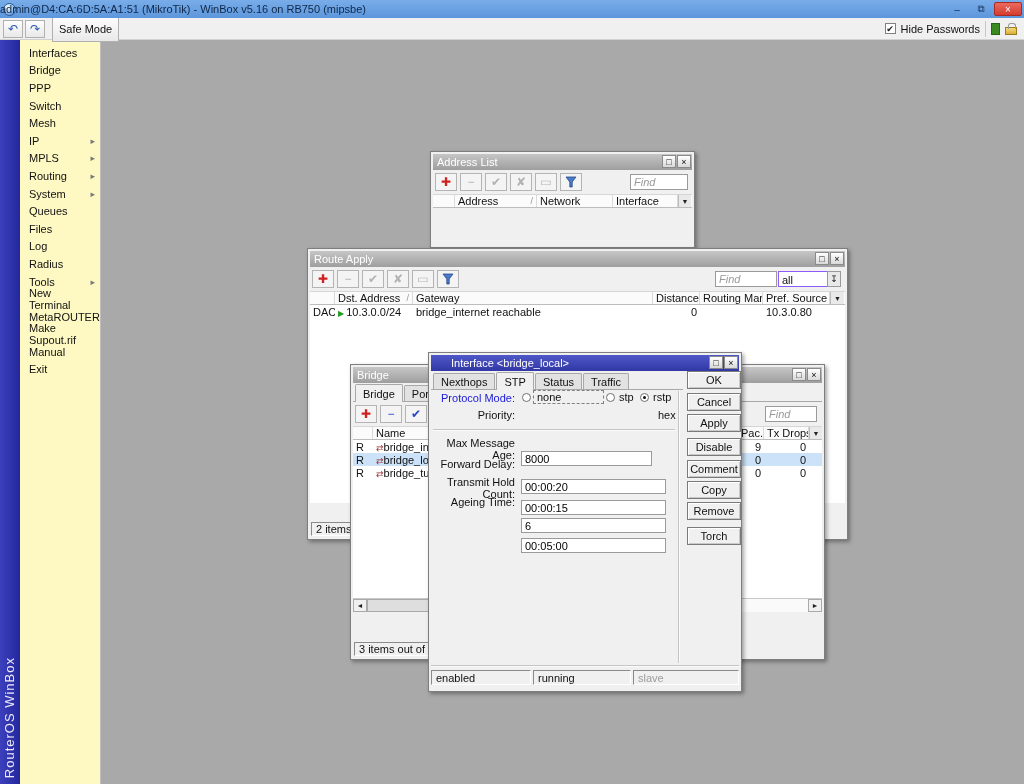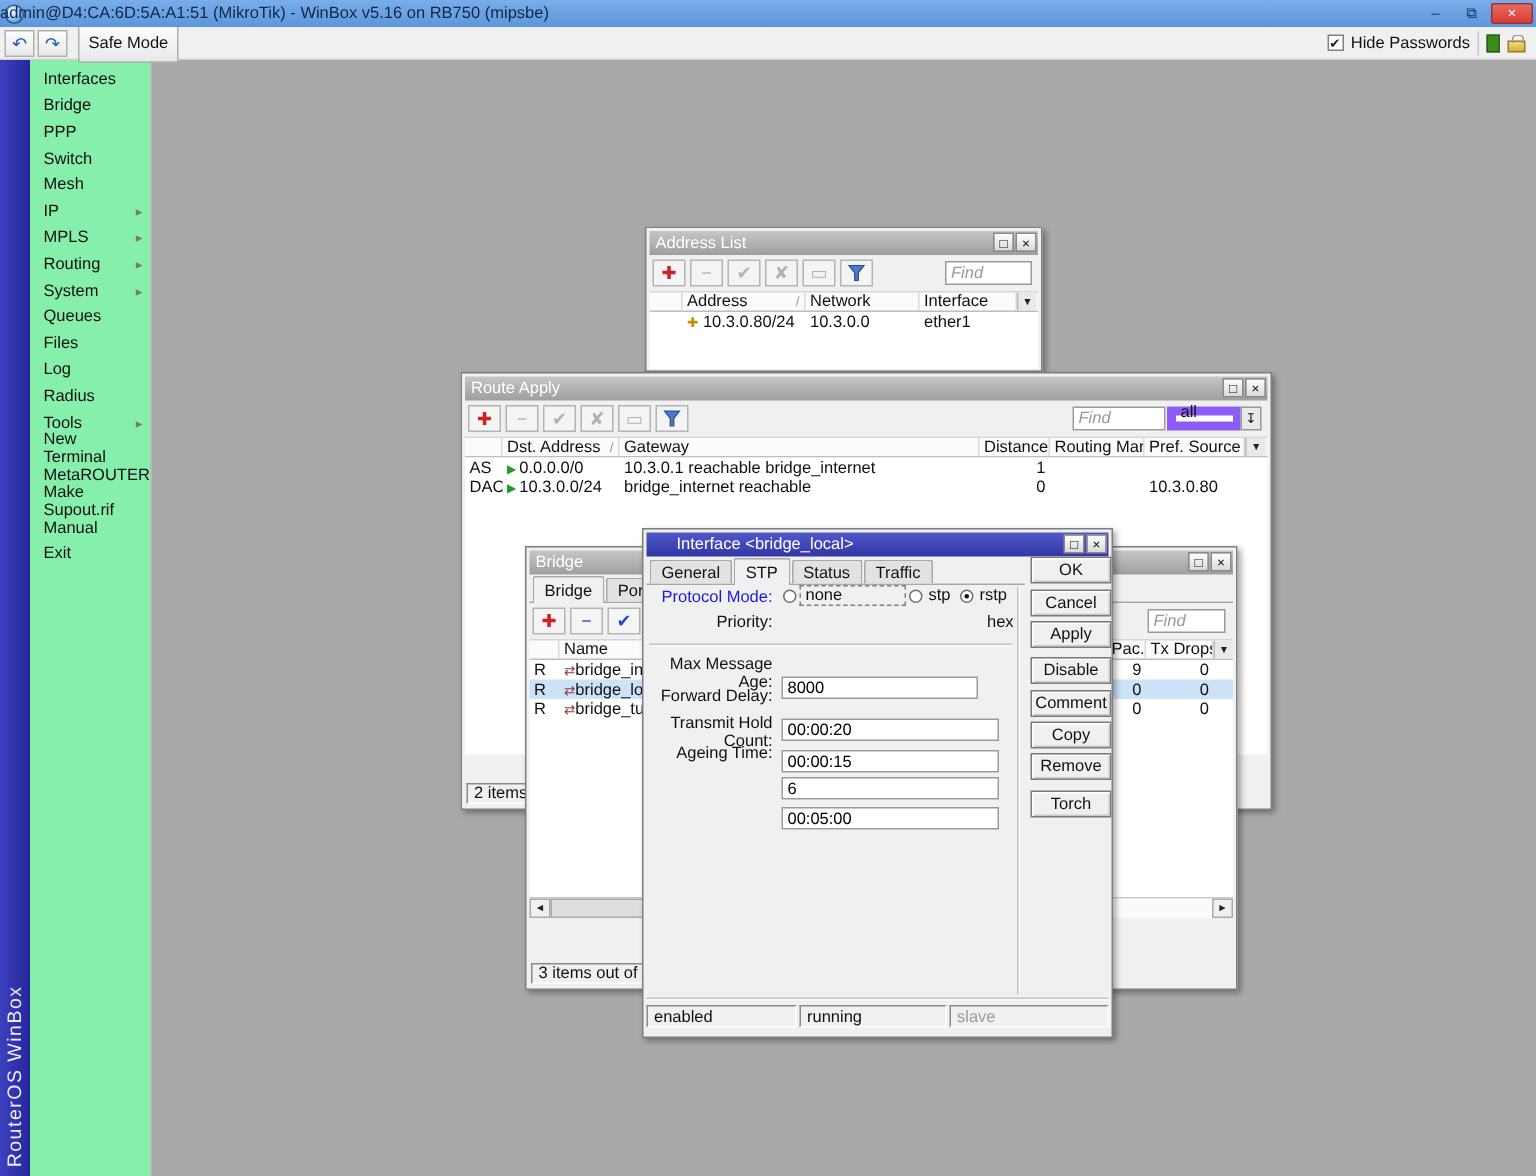--- a/index.html
+++ b/index.html
@@ -28,21 +28,21 @@
   .greenind { width:9px; height:12px; background:#3b8a1f; border:1px solid #286413; }
   .lockbody { width:12px; height:8px; background:linear-gradient(#f4da7a,#d8ae3a); border:1px solid #9a7b22; position:relative; margin-top:5px; }
   .lockbody::before { content:''; position:absolute; left:2px; top:-5px; width:6px; height:5px;
     border:1.5px solid #9a9a9a; border-bottom:none; border-radius:3px 3px 0 0; }
 
   
   .stripe { position:absolute; left:0; top:40px; width:20px; height:744px;
     background:linear-gradient(90deg,#3c40bd,#24279b); z-index:40; }
   .stripe-text { position:absolute; bottom:6px; left:2px; color:#eceaf8; font-size:13px;
     writing-mode:vertical-rl; transform:rotate(180deg); letter-spacing:1px; white-space:nowrap; }
-  .sidebar { position:absolute; left:20px; top:40px; width:81px; height:744px; background:#86efac;
+  .sidebar { position:absolute; left:20px; top:40px; width:81px; height:744px; background:#fef9c3;
     border-right:1px solid #bdbdbd; z-index:40; padding-top:4px; }
   .side-item { height:17.6px; display:flex; align-items:center; padding:0 5px 0 9px; }
   .side-arrow { margin-left:auto; color:#777; font-size:9px; }
 
   
   .win { position:absolute; background:#f0f0f0; border:1px solid #7e7e7e; padding:2px;
     box-shadow:2px 2px 4px rgba(0,0,0,.35); }
   .wtitle { height:16px; display:flex; align-items:center; padding:0 4px; color:#fff;
     background:linear-gradient(#c6c6c6,#9e9e9e); position:relative; }
   .wtitle.active { background:linear-gradient(#4f58c8,#3137a5);padding-left:20px; }
@@ -249,28 +249,20 @@
         <span class="sortc">/</span>
       </div>
     <div class="th" style="width:76px">
         <span>Network</span>
       </div>
     <div class="th" style="width:65px">
         <span>Interface</span>
       </div>
     <div class="hdrop">▼</div>
   </div>
-  <div class="tbody">
-    <div class="tr">
-      <div class="td" style="width:22px"></div>
-      <div class="td" style="width:82px"><span style="color:#c89000; font-size:9px;">✚</span> <span>10.3.0.80/24</span></div>
-      <div class="td" style="width:76px">10.3.0.0</div>
-      <div class="td" style="width:65px">ether1</div>
-    </div>
-  </div>
 </div>
 
 <div class="win" id="route-win">
   <div class="wtitle">
     <span>Route Apply</span>
     <div class="wbtns">
       <div class="wbtn">□</div>
       <div class="wbtn">×</div>
     </div>
   </div>
@@ -279,21 +271,21 @@
     <div class="tbtn dis">−</div>
     <div class="tbtn dis">✔</div>
     <div class="tbtn dis">✘</div>
     <div class="tbtn dis">▭</div>
     <div class="tbtn">
       <svg width="12" height="12">
           <path d="M1 1 H11 L7.2 6 V11 H4.8 V6 Z" fill="#4a7ac8" stroke="#2a4a88" stroke-width="0.8"></path>
         </svg>
     </div>
     <input class="find" style="position: absolute; right: 68px; top: 4px; width: 62px;" placeholder="Find">
-    <div style="position:absolute; right:17px; top:4px; width:50px; height:16px; border:6px solid #8b5cf6; background:#fff; display:flex; align-items:flex-end; padding:0 3px;">
+    <div style="position:absolute; right:17px; top:4px; width:50px; height:16px; border:1px solid #8b5cf6; background:#fff; display:flex; align-items:flex-end; padding:0 3px;">
         <span>all</span>
       </div>
     <div style="position:absolute; right:4px; top:4px; width:14px; height:16px; border:1px solid #9a9a9a; background:#e9e9e9; display:flex; align-items:center; justify-content:center; font-size:9px;">↧</div>
   </div>
   <div class="thead">
     <div class="th" style="width:25px"></div>
     <div class="th" style="width:78px">
         <span>Dst. Address</span>
         <span class="sortc">/</span>
       </div>
@@ -305,28 +297,20 @@
       </div>
     <div class="th" style="width:63px">
         <span>Routing Mark</span>
       </div>
     <div class="th" style="width:67px">
         <span>Pref. Source</span>
       </div>
     <div class="hdrop" style="width:14px">▼</div>
   </div>
   <div class="tbody">
-    <div class="tr">
-      <div class="td" style="width:25px">AS</div>
-      <div class="td" style="width:78px"><span class="flagico">▶</span><span>0.0.0.0/0</span></div>
-      <div class="td" style="width:240px">10.3.0.1 reachable bridge_internet</div>
-      <div class="td num" style="width:47px">1</div>
-      <div class="td" style="width:63px"></div>
-      <div class="td" style="width:67px"></div>
-    </div>
     <div class="tr">
       <div class="td" style="width:25px">DAC</div>
       <div class="td" style="width:78px"><span class="flagico">▶</span><span>10.3.0.0/24</span></div>
       <div class="td" style="width:240px">bridge_internet reachable</div>
       <div class="td num" style="width:47px">0</div>
       <div class="td" style="width:63px"></div>
       <div class="td" style="width:67px">10.3.0.80</div>
     </div>
   </div>
   <div class="wstatus">
@@ -403,21 +387,21 @@
 
 <div class="win" id="dlg-win">
   <div class="wtitle active">
     <span>Interface &lt;bridge_local&gt;</span>
     <div class="wbtns">
       <div class="wbtn">□</div>
       <div class="wbtn">×</div>
     </div>
   </div>
   <div class="wtabs" style="margin-right:56px;">
-    <div class="wtab">General</div>
+    <div class="wtab">Nexthops</div>
     <div class="wtab active">STP</div>
     <div class="wtab">Status</div>
     <div class="wtab">Traffic</div>
   </div>
   <div style="position:absolute; left:3px; top:3px; width:308px; height:334px; pointer-events:none;"></div>
 
   <div class="dlg-label bluelab" style="top:39px">Protocol Mode:</div>
   <div class="radio" style="left:93px; top:40px"></div>
   <div class="focusbox" style="left:104px; top:37px; width:71px;">
       <span>none</span>

